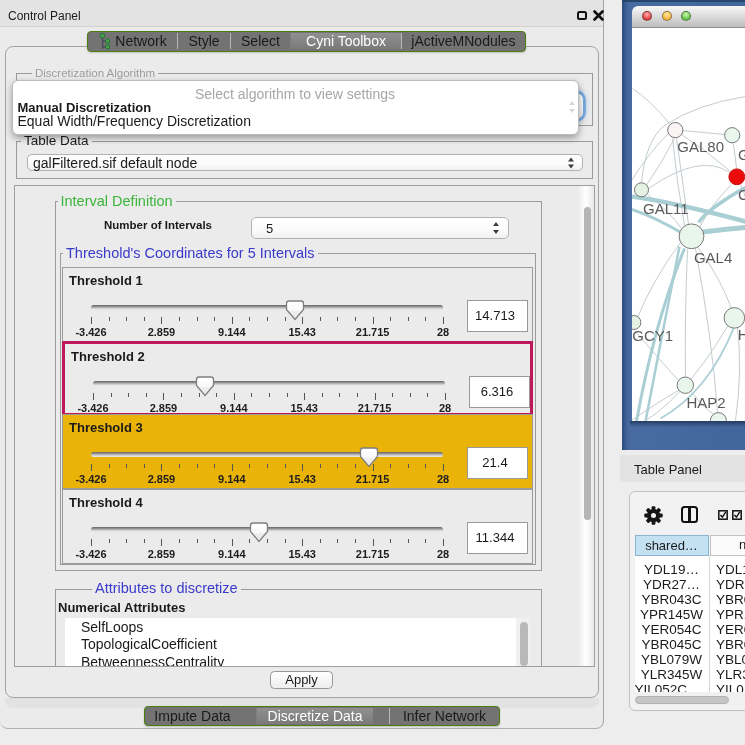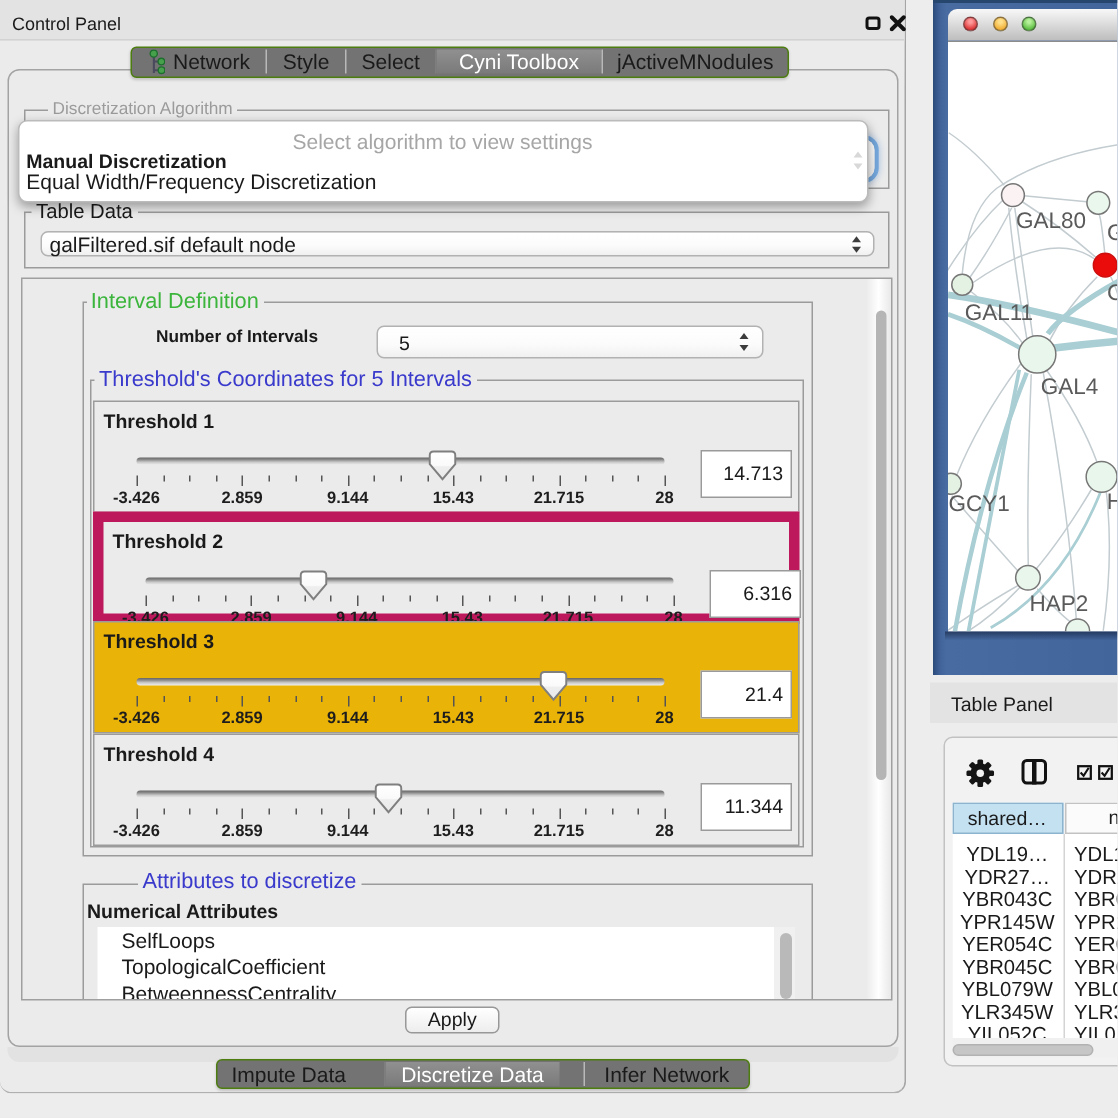--- a/index.html
+++ b/index.html
@@ -6,21 +6,21 @@
 body{font-family:"Liberation Sans",sans-serif;background:#ededed;position:relative;overflow:hidden;color:#1a1a1a;}
 .abs{position:absolute;}
 .fs{border:1px solid #9b9b9b;position:absolute;}
 .fst{position:absolute;background:#ebebeb;padding:0 3px;font-size:14.5px;line-height:15px;white-space:nowrap;}
 .combo{position:absolute;background:linear-gradient(180deg,#ffffff 0%,#fbfbfb 60%,#f0f0f0 100%);border:1px solid #b2b2b2;border-radius:5px;font-size:14px;}
 .cararea{position:absolute;right:7px;top:50%;transform:translateY(-50%);width:9px;height:12px;}
 .up{position:absolute;left:1px;top:0;width:0;height:0;border-left:3.5px solid transparent;border-right:3.5px solid transparent;border-bottom:4.5px solid #3c3c3c;}
 .dn{position:absolute;left:1px;bottom:0;width:0;height:0;border-left:3.5px solid transparent;border-right:3.5px solid transparent;border-top:4.5px solid #3c3c3c;}
 .tick{position:absolute;width:1px;background:#555;}
 .tlab{position:absolute;font-size:11px;font-weight:bold;color:#1d1d1d;transform:translateX(-50%);white-space:nowrap;}
-.vbox{position:absolute;width:61px;height:32px;background:#fff;border:1px solid #9a9a9a;font-size:13px;text-align:right;padding-right:5px;line-height:30px;}
+.vbox{position:absolute;width:61px;height:32px;background:#fff;border:1px solid #9a9a9a;font-size:13px;text-align:center;padding-right:5px;line-height:30px;}
 .track{position:absolute;height:5px;border-radius:2.5px;background:linear-gradient(180deg,#666 0%,#8a8a8a 28%,#c9c9c9 62%,#f0f0f0 100%);}
 .seg{display:flex;position:absolute;background:#737373;border:1px solid #4d7c0f;border-radius:4px;overflow:hidden;box-shadow:0 1px 2px rgba(0,0,0,0.18);font-size:14px;align-items:center;}
 .seg>div{display:flex;align-items:center;justify-content:center;border-left:1px solid #b9b9b9;color:#1a1a1a;}
 .seg>div:first-child{border-left:none;}
 .seg .sel{background:linear-gradient(180deg,#909090,#7a7a7a);color:#fff;border-left-color:#7e7e7e;}
 </style></head><body>
 
 <div class="abs" style="left:0;top:0;width:604px;height:729px;background:#ebebeb;border-right:1px solid #a5a5a5;border-bottom:1px solid #b0b0b0;border-bottom-left-radius:8px;border-bottom-right-radius:8px;">
 <div class="abs" style="left:0;top:0;width:603px;height:27px;background:#e3e3e3;border-bottom:1px solid #d2d2d2;"></div>
 <div class="abs" style="left:8px;top:8.5px;font-size:12px;">Control Panel</div>
@@ -90,21 +90,21 @@
               <stop offset="0" stop-color="#ffffff"></stop>
               <stop offset="0.5" stop-color="#fafafa"></stop>
               <stop offset="0.55" stop-color="#eeeeee"></stop>
               <stop offset="1" stop-color="#e9e9e9"></stop>
             </linearGradient>
           </defs>
           <path d="M6,6 L18,6 Q20.5,6 20.5,8.5 L20.5,14.5 L12,24.5 L3.5,14.5 L3.5,8.5 Q3.5,6 6,6 Z" fill="url(#tg1)" stroke="#7f7f7f" stroke-width="1.3"></path>
         </svg>
 <div class="vbox" style="left:404px;top:32px;">14.713</div>
 </div>
-<div class="abs" style="left:47px;top:154.5px;width:471px;height:75px;border:7px solid #be185d;background:#ebebeb;">
+<div class="abs" style="left:47px;top:154.5px;width:471px;height:75px;border:3px solid #be185d;background:#ebebeb;">
 <div class="abs" style="left:6px;top:5px;font-size:13px;font-weight:bold;">Threshold 2</div>
 <div class="track" style="left:28.0px;top:37px;width:352.0px;"></div>
 <div class="tick" style="left:28.00px;top:49px;height:7px;"></div>
 <div class="tick" style="left:45.60px;top:49px;height:4px;"></div>
 <div class="tick" style="left:63.20px;top:49px;height:4px;"></div>
 <div class="tick" style="left:80.80px;top:49px;height:4px;"></div>
 <div class="tick" style="left:98.40px;top:49px;height:7px;"></div>
 <div class="tick" style="left:116.00px;top:49px;height:4px;"></div>
 <div class="tick" style="left:133.60px;top:49px;height:4px;"></div>
 <div class="tick" style="left:151.20px;top:49px;height:4px;"></div>
@@ -372,16 +372,16 @@
 <div style="position:absolute;left:0;top:71.7px;width:74px;font-size:13.5px;text-align:center;">YPR145W</div>
 <div style="position:absolute;left:81.5px;top:71.7px;font-size:13.5px;">YPR1</div>
 <div style="position:absolute;left:0;top:86.7px;width:74px;font-size:13.5px;text-align:center;">YER054C</div>
 <div style="position:absolute;left:81.5px;top:86.7px;font-size:13.5px;">YER0</div>
 <div style="position:absolute;left:0;top:101.8px;width:74px;font-size:13.5px;text-align:center;">YBR045C</div>
 <div style="position:absolute;left:81.5px;top:101.8px;font-size:13.5px;">YBR0</div>
 <div style="position:absolute;left:0;top:116.8px;width:74px;font-size:13.5px;text-align:center;">YBL079W</div>
 <div style="position:absolute;left:81.5px;top:116.8px;font-size:13.5px;">YBL0</div>
 <div style="position:absolute;left:0;top:131.9px;width:74px;font-size:13.5px;text-align:center;">YLR345W</div>
 <div style="position:absolute;left:81.5px;top:131.9px;font-size:13.5px;">YLR3</div>
-<div style="position:absolute;left:0;top:146.9px;width:74px;font-size:13.5px;text-align:center;">YIL052C</div>
+<div style="position:absolute;left:0;top:146.9px;width:74px;font-size:13.5px;text-align:left;">YIL052C</div>
 <div style="position:absolute;left:81.5px;top:146.9px;font-size:13.5px;">YIL0</div>
 </div>
 <div class="abs" style="left:634.5px;top:692px;width:110px;height:13px;background:#f0f0f0;"></div>
 <div class="abs" style="left:634.5px;top:695.5px;width:94px;height:8px;border-radius:4px;background:#c6c6c6;border:1px solid #b2b2b2;"></div>
 </body></html>

